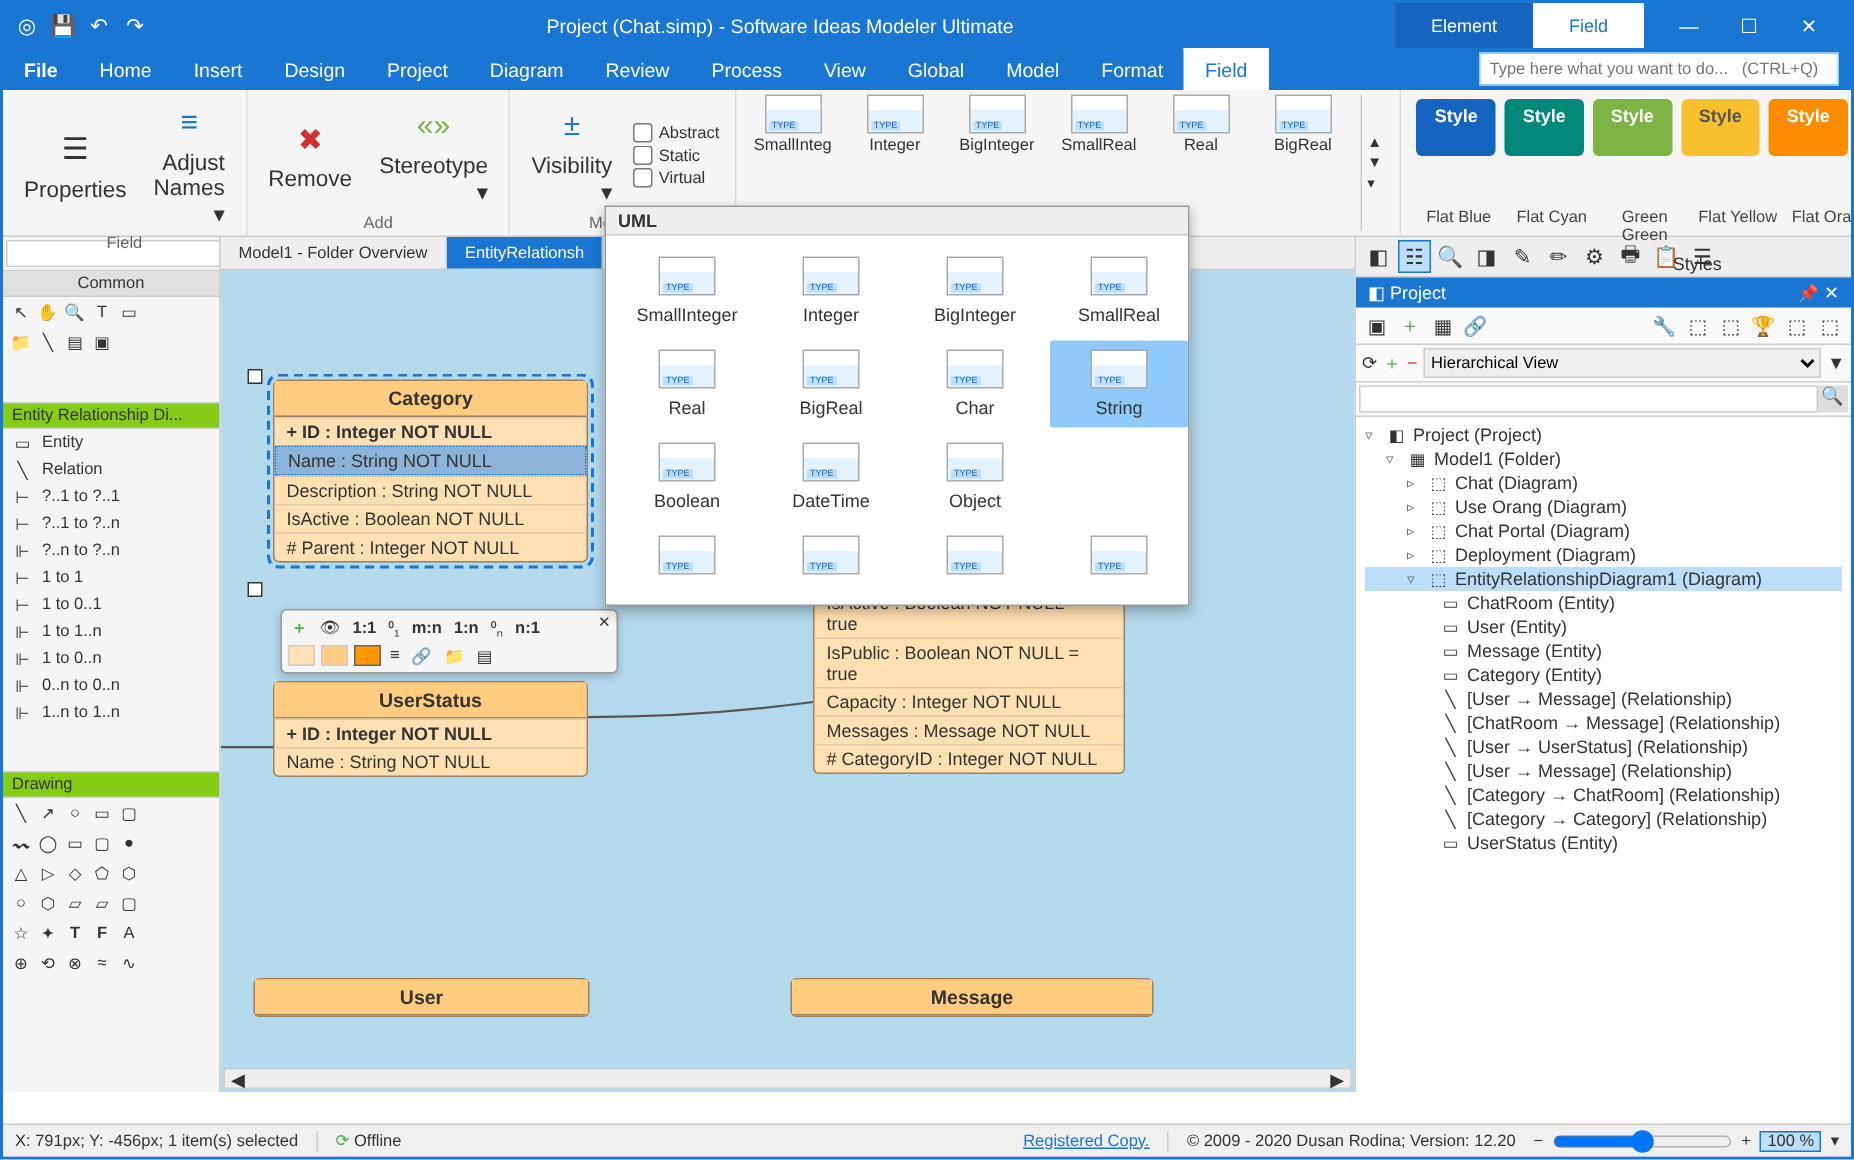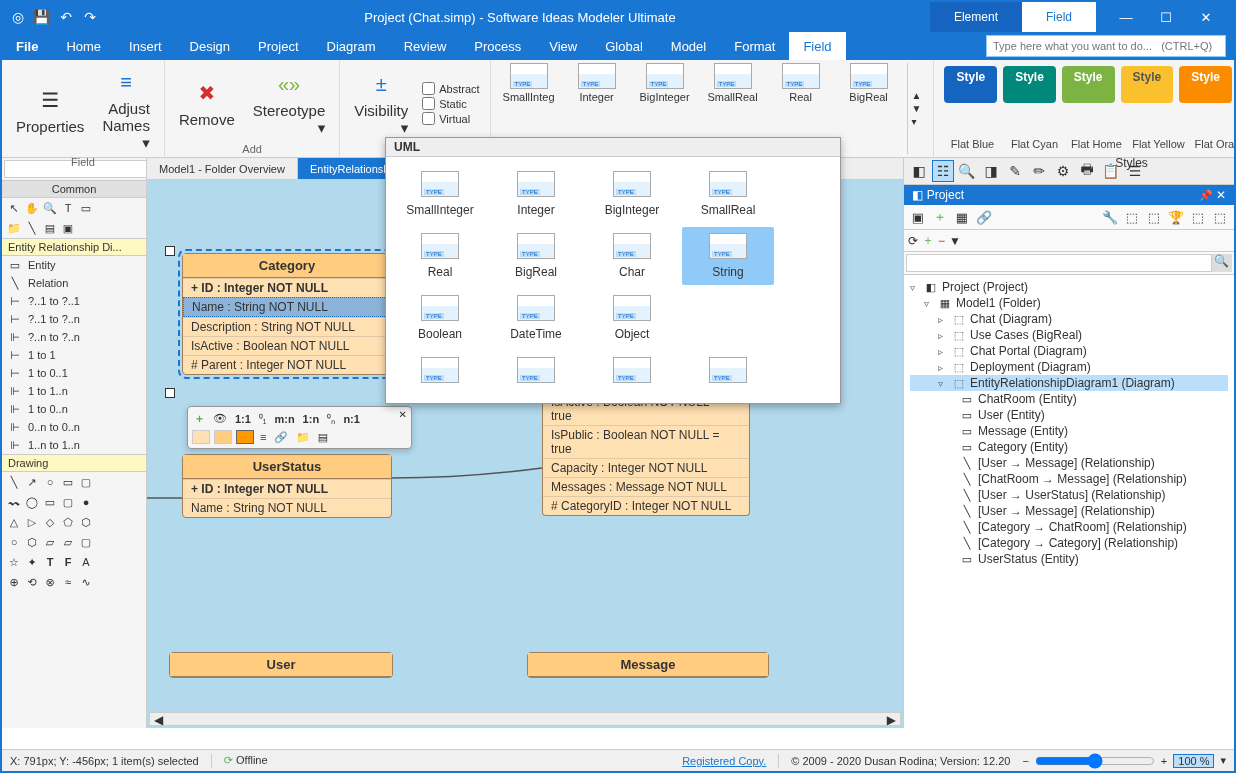--- a/index.html
+++ b/index.html
@@ -39,21 +39,21 @@
 .doc-tabs { background: #eee; height: 22px; display: flex; align-items: stretch; border-bottom: 1px solid #ccc; }
 .doc-tabs .dtab { padding: 0 12px; display: flex; align-items: center; font-size: 11px; border-right: 1px solid #ccc; cursor: pointer; }
 .doc-tabs .dtab.active { background: #1976d2; color: #fff; }
 .main { display: flex; height: 570px; }
 .left-panel { width: 145px; background: #f5f5f5; border-right: 1px solid #ccc; display: flex; flex-direction: column; overflow: hidden; }
 .panel-search { display: flex; padding: 2px; border-bottom: 1px solid #ccc; }
 .panel-search input { flex: 1; height: 18px; border: 1px solid #ccc; font-size: 11px; padding: 0 4px; }
 .panel-title { background: #e0e0e0; padding: 2px 6px; font-size: 11px; text-align: center; border-bottom: 1px solid #ccc; }
 .tool-row { display: flex; padding: 2px 4px; gap: 2px; }
 .tool-row span { width: 16px; height: 16px; border: 1px solid transparent; display: flex; align-items: center; justify-content: center; font-size: 11px; cursor: pointer; }
-.panel-section-hdr { background: #fef9c3; padding: 2px 6px; font-size: 11px; border-top: 1px solid #ccc; border-bottom: 1px solid #ccc; }
+.panel-section-hdr { background: #84cc16; padding: 2px 6px; font-size: 11px; border-top: 1px solid #ccc; border-bottom: 1px solid #ccc; margin-top: 30px; }
 .tool-item { padding: 2px 6px; font-size: 11px; display: flex; align-items: center; gap: 6px; cursor: pointer; }
 .tool-item .ticon2 { width: 14px; height: 14px; display: inline-flex; align-items: center; justify-content: center; font-size: 11px; }
 .canvas { flex: 1; background: #b3d9ed; position: relative; overflow: hidden; }
 .entity-box { position: absolute; background: #ffe0b2; border: 1px solid #9e7e5c; border-radius: 4px; }
 .entity-box.selected { outline: 2px dashed #1976d2; outline-offset: 2px; }
 .entity-box .ehdr { background: #ffcc80; text-align: center; font-weight: bold; padding: 4px; border-bottom: 1px solid #9e7e5c; font-size: 13px; }
 .entity-box .erow { padding: 2px 8px; font-size: 12px; border-top: 1px solid #e0c9a6; }
 .entity-box .erow.sel { background: #8cb3d9; border: 1px dotted #1976d2; }
 .entity-box .erow.italic { }
 .popup-toolbar { position: absolute; background: #f5f5f5; border: 1px solid #999; border-radius: 4px; padding: 4px; display: flex; flex-direction: column; gap: 4px; box-shadow: 0 2px 6px rgba(0,0,0,0.2); }
@@ -224,21 +224,21 @@
       <div class="style-btn" style="background:#e53935">Style</div>
       <div style="display:flex;flex-direction:column;gap:2px;padding:0 4px;margin-left:4px">
         <span style="font-size:10px">▲</span>
         <span style="font-size:10px">▼</span>
         <span style="font-size:10px">▾</span>
       </div>
     </div>
     <div class="style-label-row">
       <span>Flat Blue</span>
       <span>Flat Cyan</span>
-      <span>Flat Home</span>
+      <span>Green Green</span>
       <span>Flat Yellow</span>
       <span>Flat Orang</span>
       <span>Flat Red</span>
     </div>
     <div class="group-label" style="text-align:center;margin-top:6px">Styles</div>
   </div>
 </div>
 
 <div class="main">
 
@@ -451,20 +451,21 @@
       <span>⬚</span>
       <span>⬚</span>
       <span>🏆</span>
       <span>⬚</span>
       <span>⬚</span>
     </div>
     <div class="project-view-row">
       <span>⟳</span>
       <span style="color:#4caf50">＋</span>
       <span style="color:#d32f2f">−</span>
+      <select><option>Hierarchical View</option></select>
       <span>▼</span>
     </div>
     <div class="project-search">
       <input type="text" style="">
       <span class="sicon" style="width:20px;text-align:center;background:#ddd">🔍</span>
     </div>
     <div class="tree">
       <div class="tree-row">
           <span class="exp">▿</span>
           <span class="ticon3">◧</span>
@@ -476,21 +477,21 @@
           <span>Model1 (Folder)</span>
         </div>
       <div class="tree-row" style="padding-left:28px">
           <span class="exp">▹</span>
           <span class="ticon3">⬚</span>
           <span>Chat (Diagram)</span>
         </div>
       <div class="tree-row" style="padding-left:28px">
           <span class="exp">▹</span>
           <span class="ticon3">⬚</span>
-          <span>Use Cases (BigReal)</span>
+          <span>Use Orang (Diagram)</span>
         </div>
       <div class="tree-row" style="padding-left:28px">
           <span class="exp">▹</span>
           <span class="ticon3">⬚</span>
           <span>Chat Portal (Diagram)</span>
         </div>
       <div class="tree-row" style="padding-left:28px">
           <span class="exp">▹</span>
           <span class="ticon3">⬚</span>
           <span>Deployment (Diagram)</span>
@@ -541,21 +542,21 @@
           <span>[Category → Category] (Relationship)</span>
         </div>
       <div class="tree-row" style="padding-left:50px">
           <span class="ticon3">▭</span>
           <span>UserStatus (Entity)</span>
         </div>
     </div>
   </div>
 </div>
 
-<div class="uml-dropdown" style="left:383px;top:135px;width:456px">
+<div class="uml-dropdown" style="left:401px;top:135px;width:390px">
   <div class="hdr">UML</div>
   <div class="uml-grid">
     <div class="uml-cell">
         <div class="uicon"></div>
         <span>SmallInteger</span>
       </div>
     <div class="uml-cell">
         <div class="uicon"></div>
         <span>Integer</span>
       </div>

